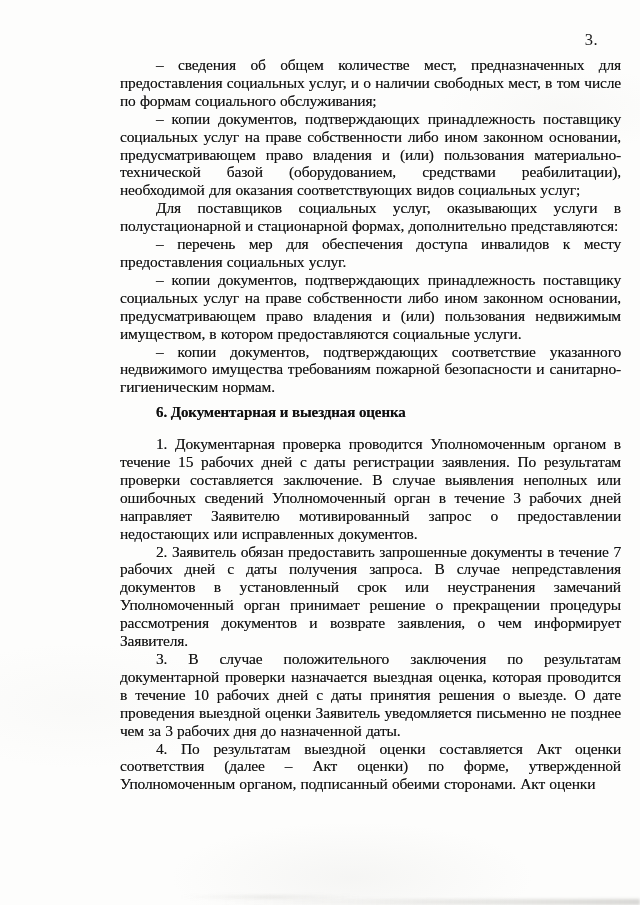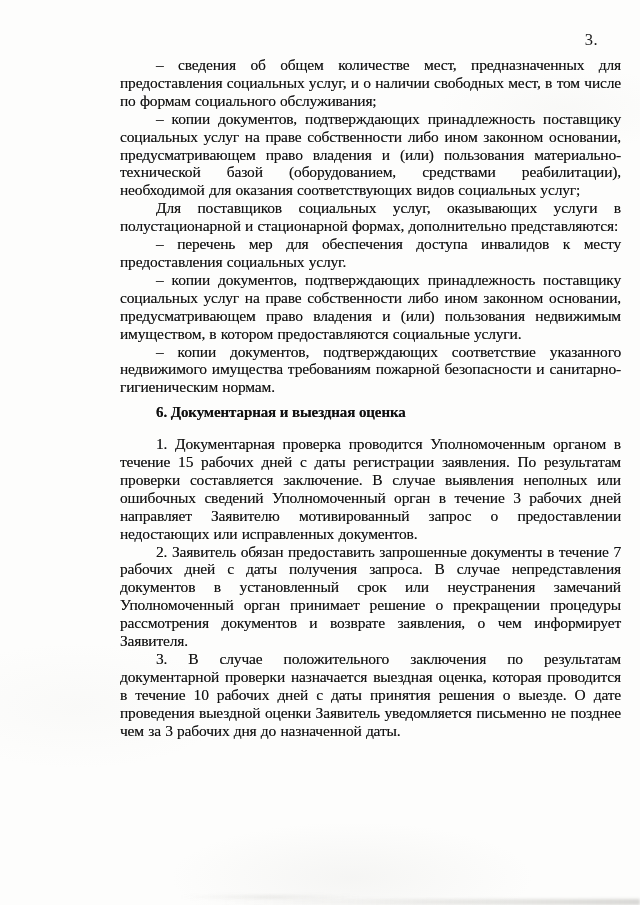--- a/index.html
+++ b/index.html
@@ -91,19 +91,20 @@
     <p class="para">Для поставщиков социальных услуг, оказывающих услуги в полустационарной и стационарной формах, дополнительно представляются:</p>
     <p class="para">– перечень мер для обеспечения доступа инвалидов к месту предоставления социальных услуг.</p>
     <p class="para">– копии документов, подтверждающих принадлежность поставщику социальных услуг на праве собственности либо ином законном основании, предусматривающем право владения и (или) пользования недвижимым имуществом, в котором предоставляются социальные услуги.</p>
     <p class="para">– копии документов, подтверждающих соответствие указанного недвижимого имущества требованиям пожарной безопасности и санитарно-гигиеническим нормам.</p>
 
     <h3 class="section-heading">6. Документарная и выездная оценка</h3>
 
     <p class="para">1. Документарная проверка проводится Уполномоченным органом в течение 15 рабочих дней с даты регистрации заявления. По результатам проверки составляется заключение. В случае выявления неполных или ошибочных сведений Уполномоченный орган в течение 3 рабочих дней направляет Заявителю мотивированный запрос о предоставлении недостающих или исправленных документов.</p>
     <p class="para">2. Заявитель обязан предоставить запрошенные документы в течение 7 рабочих дней с даты получения запроса. В случае непредставления документов в установленный срок или неустранения замечаний Уполномоченный орган принимает решение о прекращении процедуры рассмотрения документов и возврате заявления, о чем информирует Заявителя.</p>
     <p class="para">3. В случае положительного заключения по результатам документарной проверки назначается выездная оценка, которая проводится в течение 10 рабочих дней с даты принятия решения о выезде. О дате проведения выездной оценки Заявитель уведомляется письменно не позднее чем за 3 рабочих дня до назначенной даты.</p>
+    <p class="para">4. По результатам выездной оценки составляется Акт оценки соответствия (далее – Акт оценки) по форме, утвержденной Уполномоченным органом, подписанный обеими сторонами. Акт оценки</p>
 
   </div>
 
   <div class="scan-shade-mid"></div>
   <div class="scan-shade-bottom"></div>
 
 </div>
 
 </body></html>

